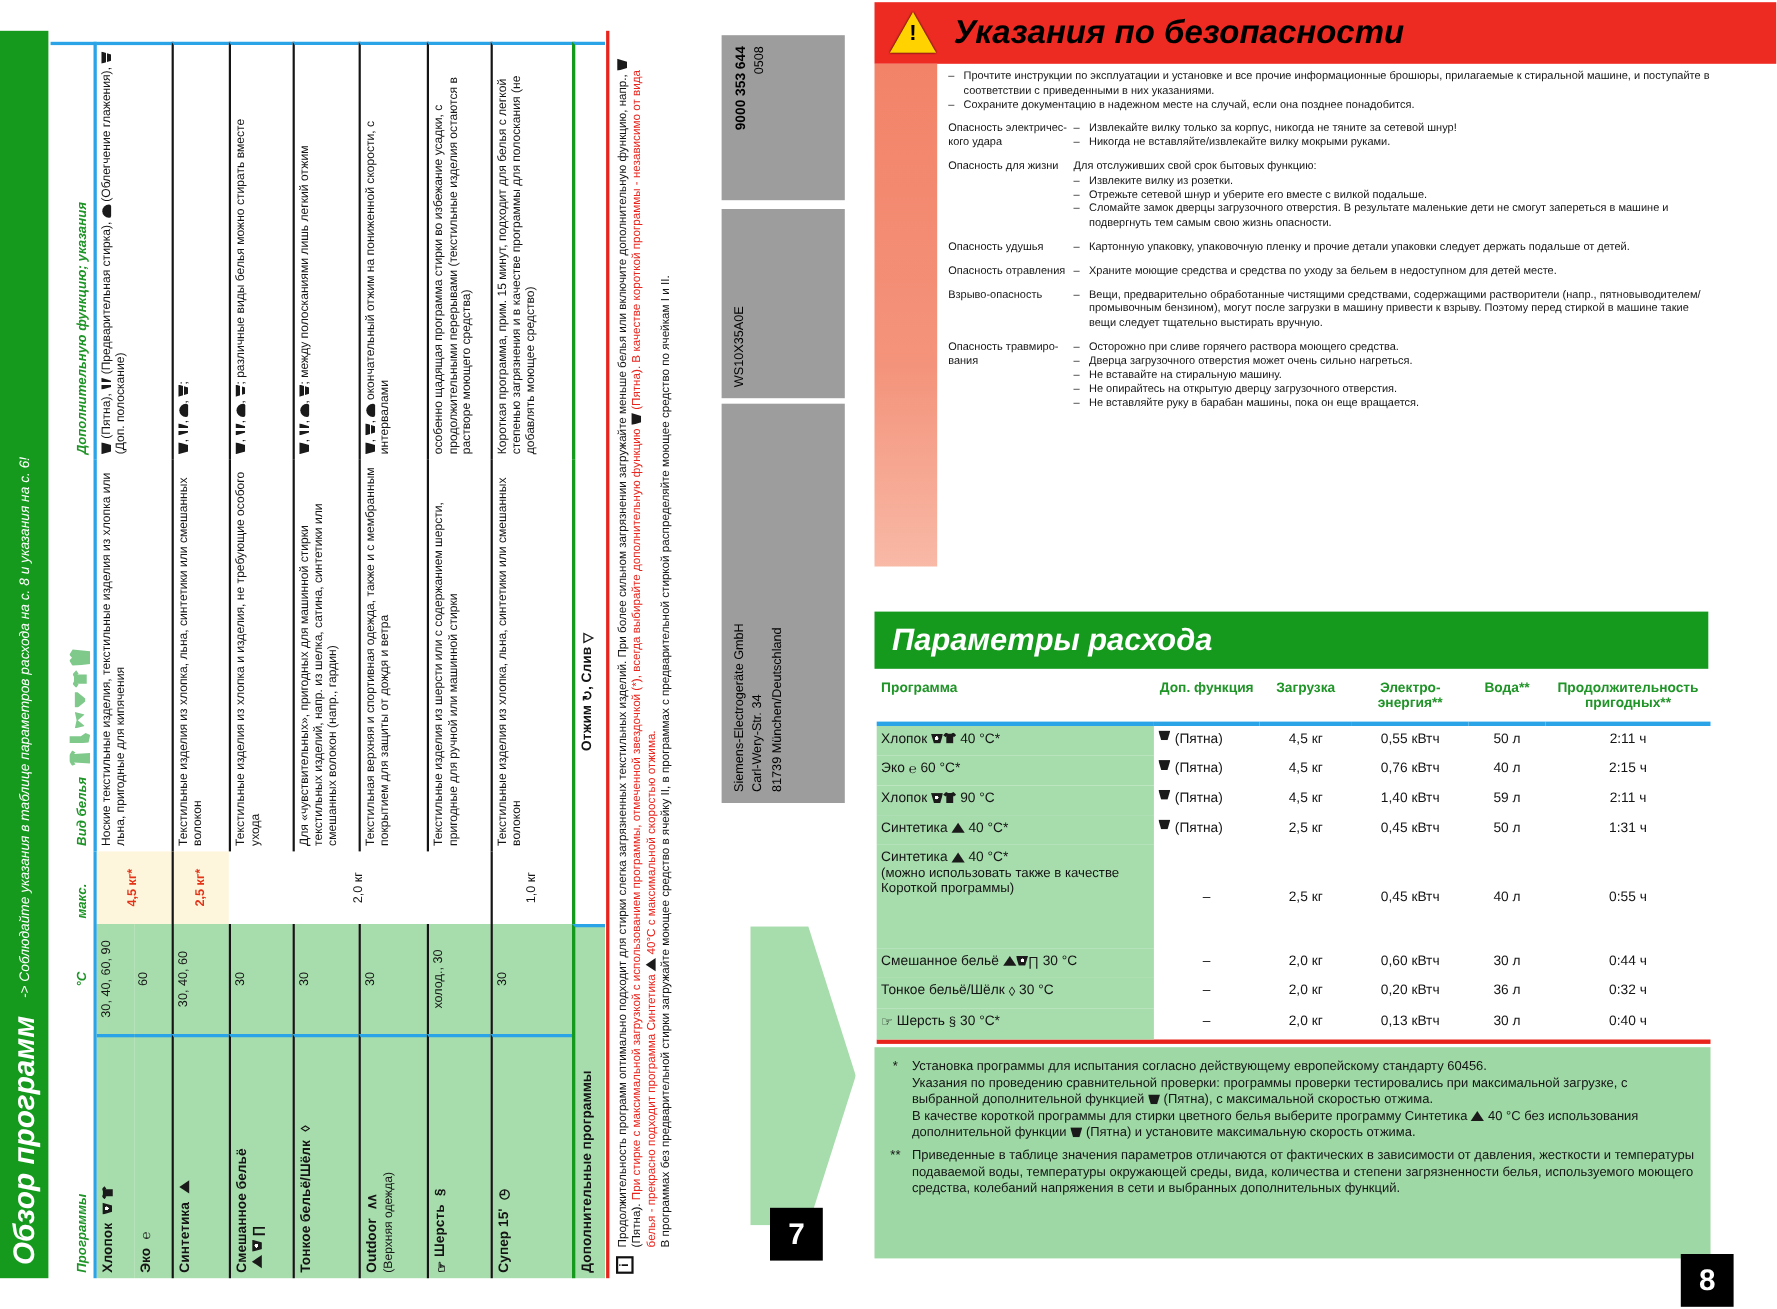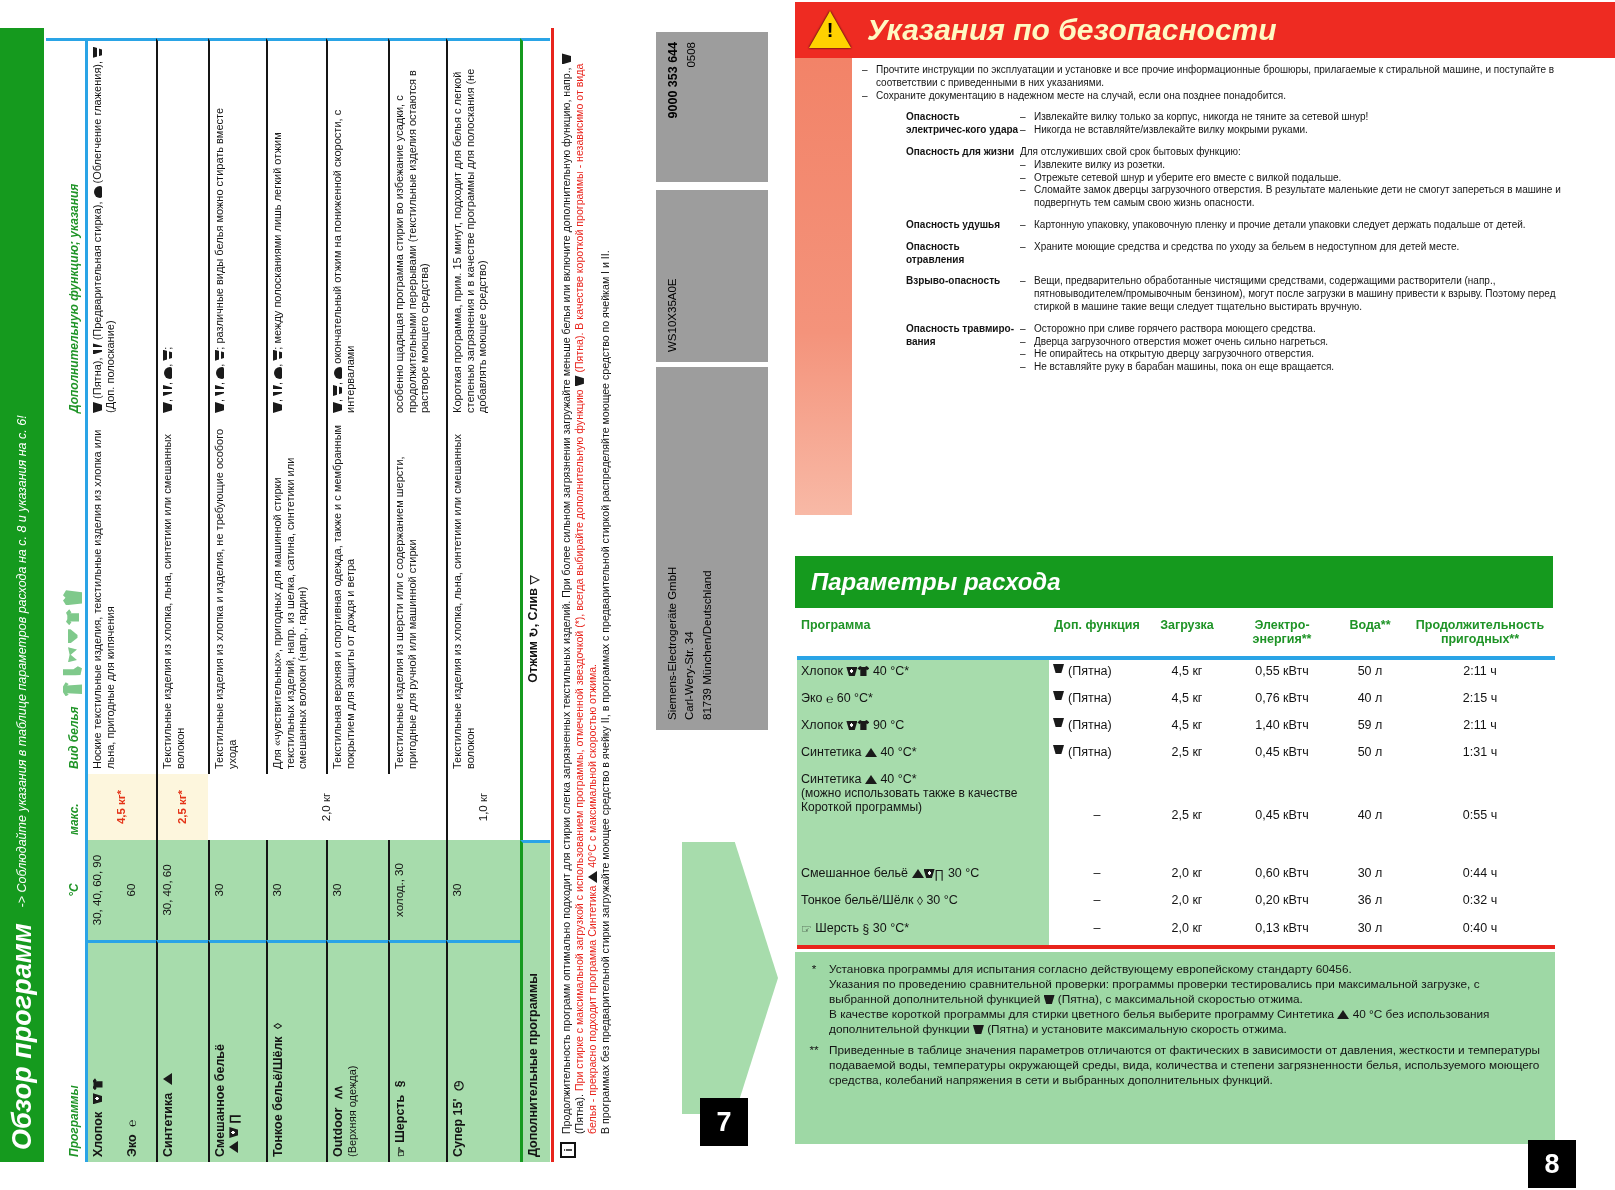--- a/index.html
+++ b/index.html
@@ -68,32 +68,32 @@
            clip-path:polygon(0 0,100% 0,100% 55%,50% 100%,0 55%);}
   .pageno{position:absolute;background:#000;color:#fff;display:flex;align-items:center;justify-content:center;
           font-size:27px;font-weight:bold;width:48px;height:48px;}
 
   
   .r-redbar{position:absolute;left:795px;top:2px;width:820px;height:56px;background:var(--redbar);display:flex;align-items:center;}
   .warn{position:relative;width:46px;height:42px;margin-left:12px;flex:0 0 auto;}
   .warn-tri{position:absolute;left:2px;top:2px;width:0;height:0;border-left:21px solid transparent;
             border-right:21px solid transparent;border-bottom:37px solid #ffd200;filter:drop-shadow(0 0 1px #000);}
   .warn-ex{position:absolute;left:0;top:10px;width:46px;text-align:center;font-weight:bold;font-size:20px;color:#000;}
-  .r-title{color:#fef9c3;font-size:30px;font-weight:bold;font-style:italic;margin-left:14px;}
+  .r-title{color:#000000;font-size:30px;font-weight:bold;font-style:italic;margin-left:14px;}
   .r-salmon{position:absolute;left:795px;top:58px;width:57px;height:457px;
             background:linear-gradient(180deg,#f28368 0%,#f4937b 60%,#f8b9a6 100%);}
   .r-safety{position:absolute;left:862px;top:64px;width:700px;font-size:10px;line-height:1.28;}
   .ditem{padding-left:14px;position:relative;}
   .ditem::before{content:"–";position:absolute;left:0;}
   .sblock{display:flex;margin-top:9px;}
-  .slabel{width:114px;font-weight:bold;flex:0 0 auto;margin-left:44px;}
+  .slabel{width:114px;font-weight:normal;flex:0 0 auto;}
   .sitems{flex:1;}
   .r-greenbar{position:absolute;left:795px;top:556px;width:758px;height:52px;background:var(--green);
               color:#fff;display:flex;align-items:center;}
-  .r-greenbar .t{font-size:24px;font-weight:bold;font-style:italic;margin-left:16px;}
+  .r-greenbar .t{font-size:28px;font-weight:bold;font-style:italic;margin-left:16px;}
   .ctable{position:absolute;left:797px;top:614px;width:758px;display:grid;
           grid-template-columns:252px 96px 84px 106px 70px 150px;
           grid-template-rows:46px 27px 27px 27px 27px 94px 27px 28px 28px;
           font-size:12.5px;border-bottom:4px solid var(--red);}
   .ctable>div{padding:4px 4px;}
   .ch{color:var(--hgreen);font-weight:bold;border-bottom:4px solid var(--blue);display:flex;align-items:flex-start;}
   .ch.cen{justify-content:center;text-align:center;}
   .cp{background:var(--mint);}
   .cv{text-align:center;}
   .cx{display:flex;gap:4px;align-items:flex-start;justify-content:flex-start;padding-left:10px;}
@@ -332,20 +332,21 @@
     <div class="sitems">
         <div class="ditem">Вещи, предварительно обработанные чистящими средствами, содержащими растворители (напр., пятновыводителем/промывочным бензином), могут после загрузки в машину привести к взрыву. Поэтому перед стиркой в машине такие вещи следует тщательно выстирать вручную.</div>
       </div>
   </div>
 
   <div class="sblock">
     <div class="slabel">Опасность травмиро-вания</div>
     <div class="sitems">
       <div class="ditem">Осторожно при сливе горячего раствора моющего средства.</div>
       <div class="ditem">Дверца загрузочного отверстия может очень сильно нагреться.</div>
+      <div class="ditem">Не вставайте на стиральную машину.</div>
       <div class="ditem">Не опирайтесь на открытую дверцу загрузочного отверстия.</div>
       <div class="ditem">Не вставляйте руку в барабан машины, пока он еще вращается.</div>
     </div>
   </div>
 </div>
 
 <div class="r-greenbar">
   <span class="t">Параметры расхода</span>
 </div>
 

